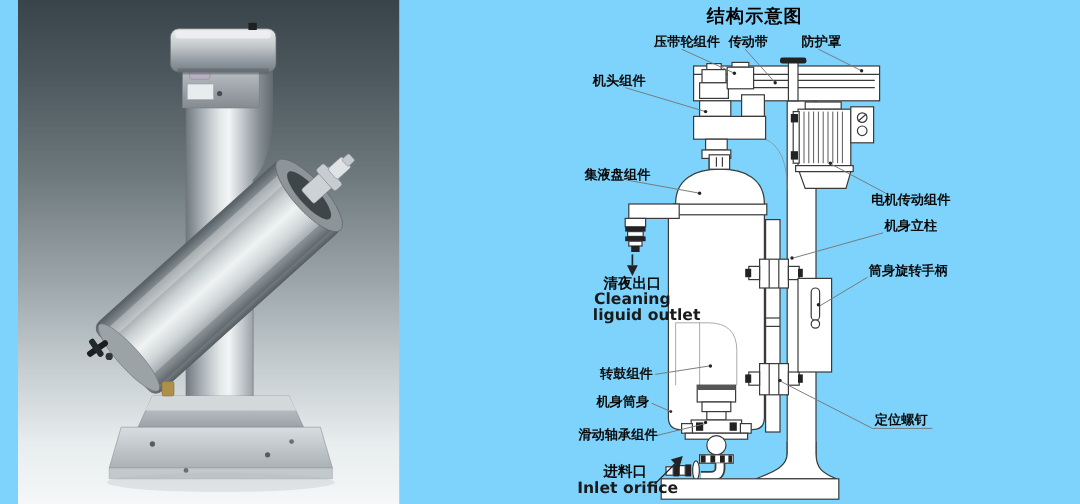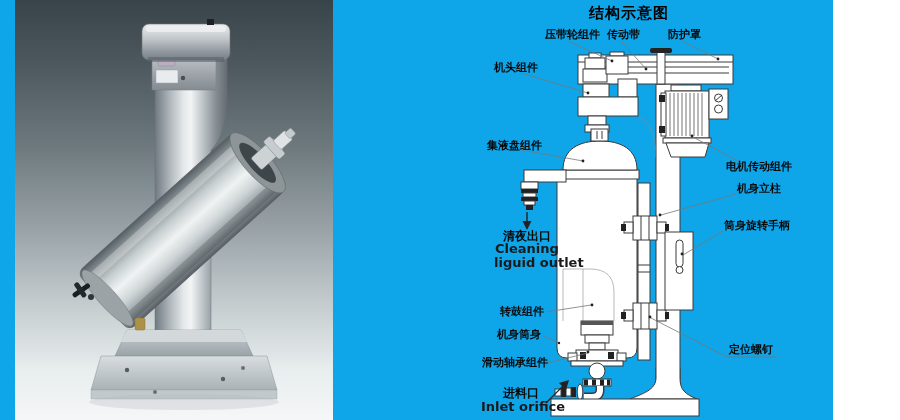--- a/index.html
+++ b/index.html
@@ -1,16 +1,16 @@
 <!DOCTYPE html>
 <html><head>
 <meta charset="utf-8">
 <style>
   html,body{margin:0;padding:0;background:#ffffff;}
-  .stage{position:relative;width:833px;height:420px;background:#0ea5e9;overflow:hidden;
+  .stage{position:relative;width:900px;height:420px;background:#7dd3fc;overflow:hidden;
          font-family:"DejaVu Sans",sans-serif;text-align:right;}
   .photo{position:absolute;left:15px;top:0;width:318px;height:420px;overflow:hidden;}
   .diagram{position:absolute;left:0;top:0;width:900px;height:420px;}
   
   .dln{fill:none;stroke:#3a3a3a;stroke-width:1;}
   .dfw{fill:#ffffff;stroke:#3a3a3a;stroke-width:1;}
   .thin{fill:none;stroke:#8a8a8a;stroke-width:0.6;}
   .ldr{stroke:#777;stroke-width:0.8;fill:none;}
   .dot{fill:#222;}
   .blk{fill:#222;stroke:none;}

